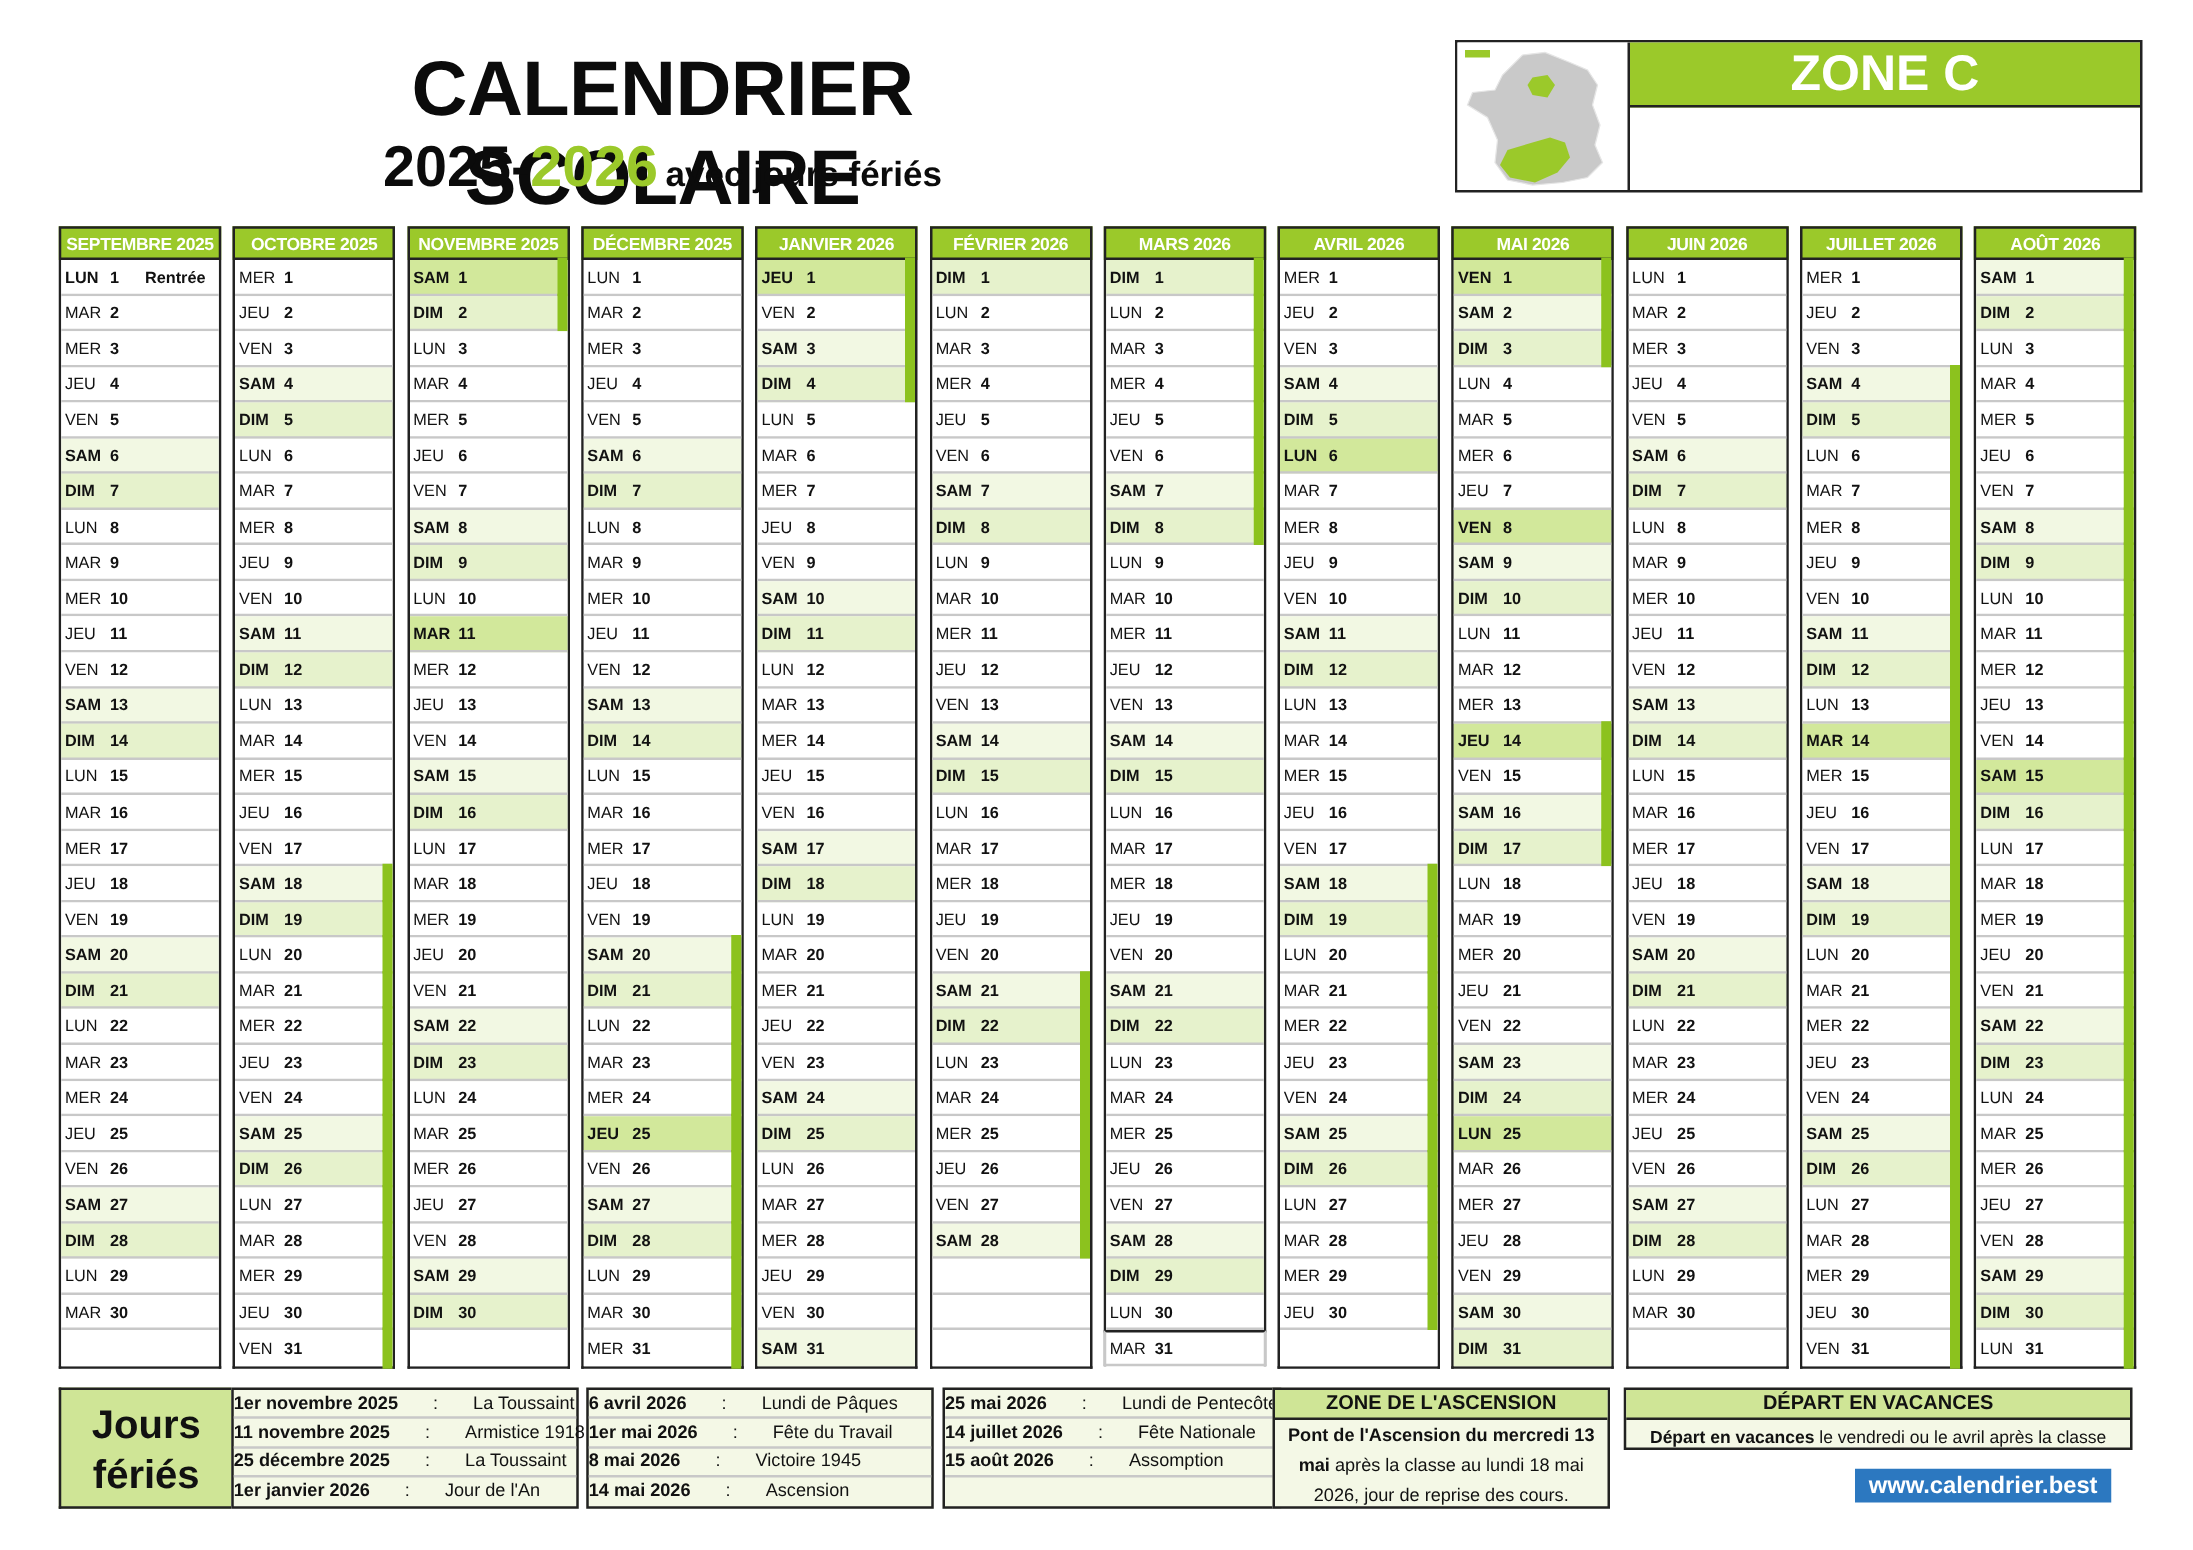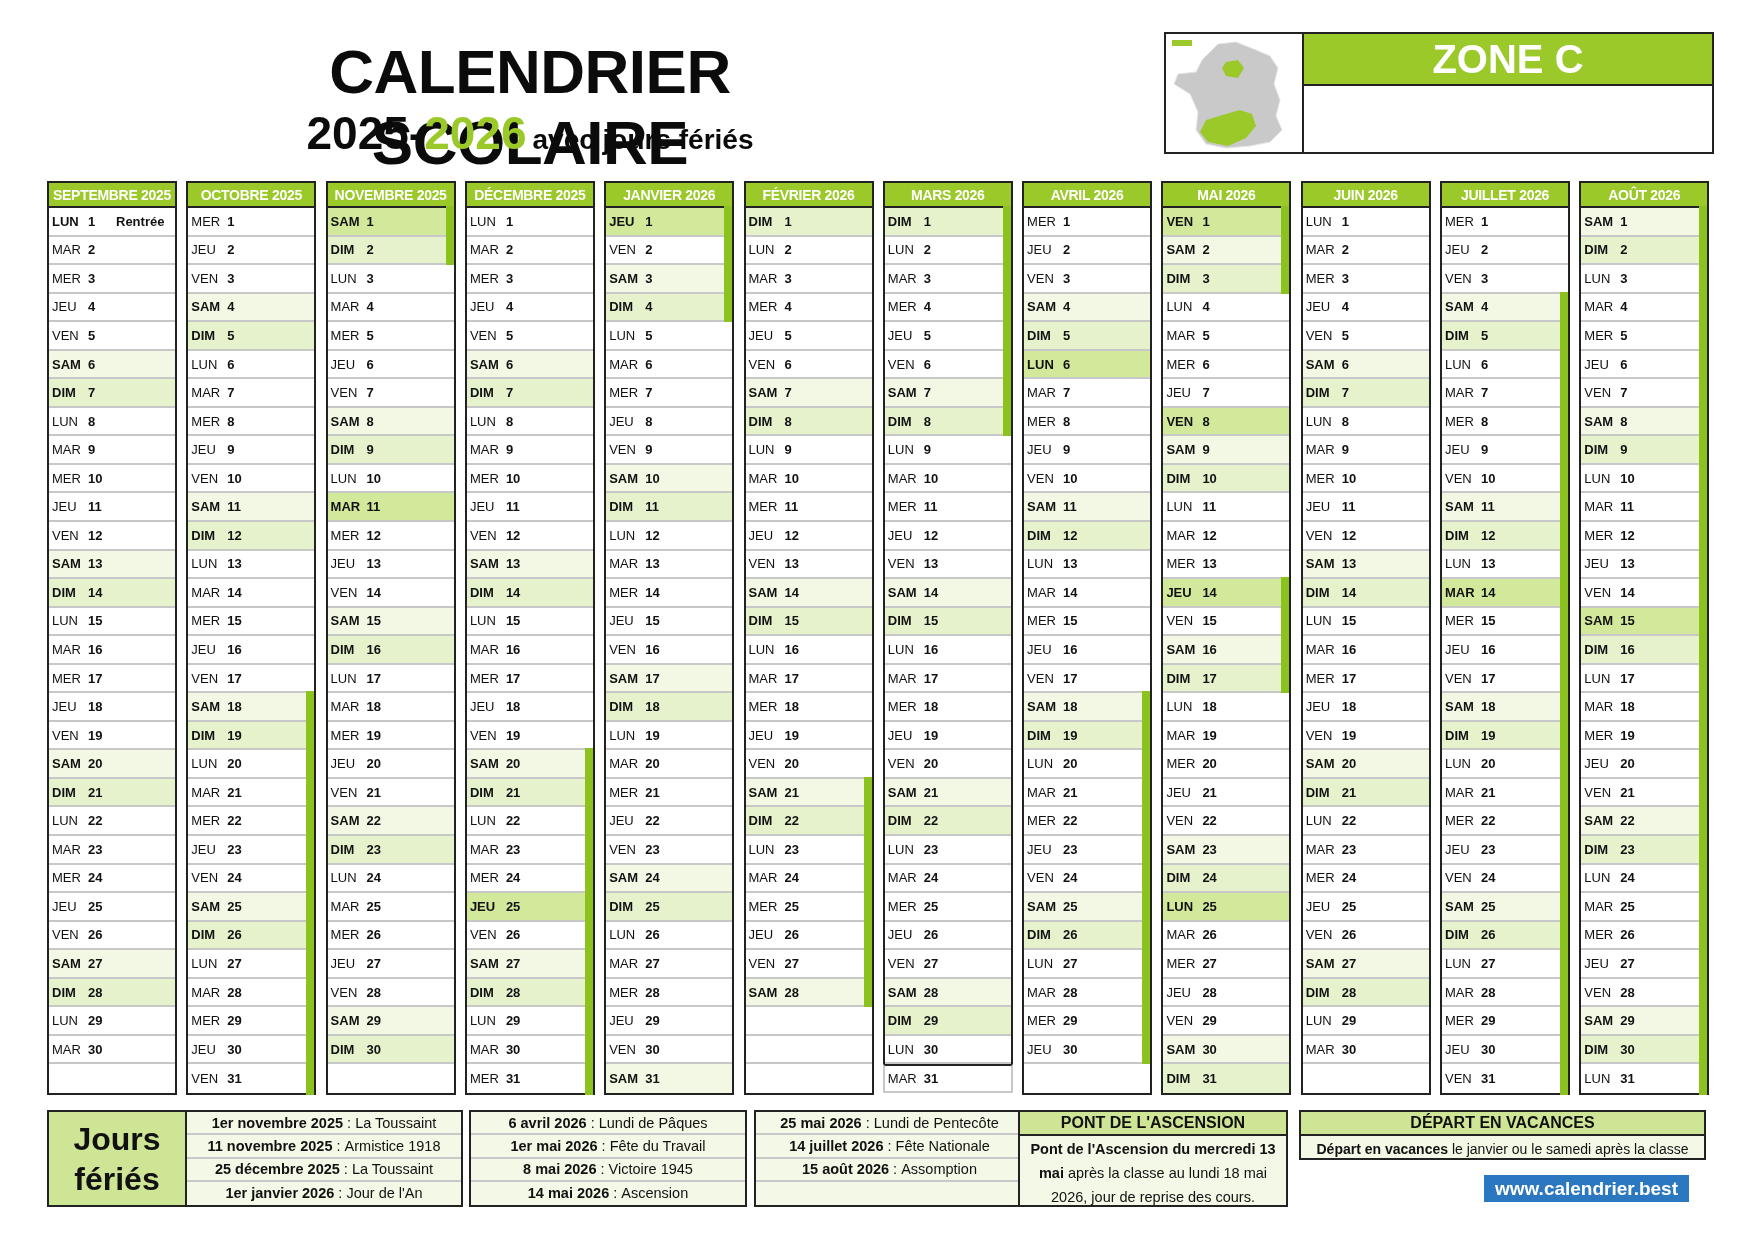--- a/index.html
+++ b/index.html
@@ -40,22 +40,22 @@
   .day.ferie .dn { font-weight: bold; }
   .day.bold .dn { font-weight: bold; }
   .day.vac::after { content: ""; position: absolute; right: 0; top: -2px; bottom: -2px; width: 8px; background: #8cc21e; }
   .day.empty { background: #fff; }
 
   .footer { position: absolute; top: 1110px; left: 47px; }
   .jf-label { position: absolute; left: 0; top: 0; width: 138px; height: 97px; border: 2px solid #222; border-right: none;
     background: #cfe596; display: flex; flex-direction: column; align-items: center; justify-content: center;
     font-size: 32px; font-weight: bold; line-height: 1.25; }
   .hol-box { position: absolute; top: 0; height: 97px; border: 2px solid #222; background: #f4f8e6; }
-  .hol-row { height: 23.25px; border-bottom: 2px solid #c8c8c8; display: flex; align-items: center; justify-content: center;
-    font-size: 14.5px; white-space: nowrap; }
+  .hol-row { height: 23.25px; border-bottom: 2px solid #c8c8c8; display: flex; align-items: center; 
+    font-size: 14.5px; white-space: nowrap; gap: 24px; }
   .hol-row:last-child { border-bottom: none; }
   .hol-row b { font-weight: bold; }
   .info-box { position: absolute; top: 0; border: 2px solid #222; background: #f4f8e6; }
   .info-title { height: 24px; display: flex; align-items: center; justify-content: center; font-weight: bold; font-size: 16px;
     background: #cfe596; border-bottom: 2px solid #222; }
   .info-text { font-size: 14.5px; text-align: center; line-height: 1.65; padding: 2px 4px; }
   .info-text b { font-weight: bold; }
   .site-link { position: absolute; top: 1175px; left: 1484px; width: 205px; height: 27px; background: #2c78c0;
     color: #fff; font-size: 19px; font-weight: bold; display: flex; align-items: center; justify-content: center; }
 </style>
@@ -1676,22 +1676,22 @@
         <b>15 août 2026</b>
         <span>&nbsp;:&nbsp;</span>
         <span>Assomption</span>
       </div>
       <div class="hol-row">
         <b></b>
         <span></span>
       </div>
     </div>
   <div class="info-box" style="left:971px; width:270px; height:97px;">
-    <div class="info-title">PONT DE L'ASCENSION</div>
+    <div class="info-title">ZONE DE L'ASCENSION</div>
     <div class="info-text"><b>Pont de l'Ascension du mercredi 13 mai</b><span> après la classe au lundi 18 mai 2026, jour de reprise des cours.</span></div>
   </div>
   <div class="info-box" style="left:1252px; width:407px; height:50px;">
     <div class="info-title">DÉPART EN VACANCES</div>
-    <div class="info-text" style="font-size:14px; white-space:nowrap; padding:2px 2px;"><b>Départ en vacances</b><span> le janvier ou le samedi après la classe</span></div>
+    <div class="info-text" style="font-size:14px; white-space:nowrap; padding:2px 2px;"><b>Départ en vacances</b><span> le vendredi ou le avril après la classe</span></div>
   </div>
 </div>
 
 <div class="site-link" style="background: rgb(44, 120, 192);">www.calendrier.best</div>
 
 </body></html>

